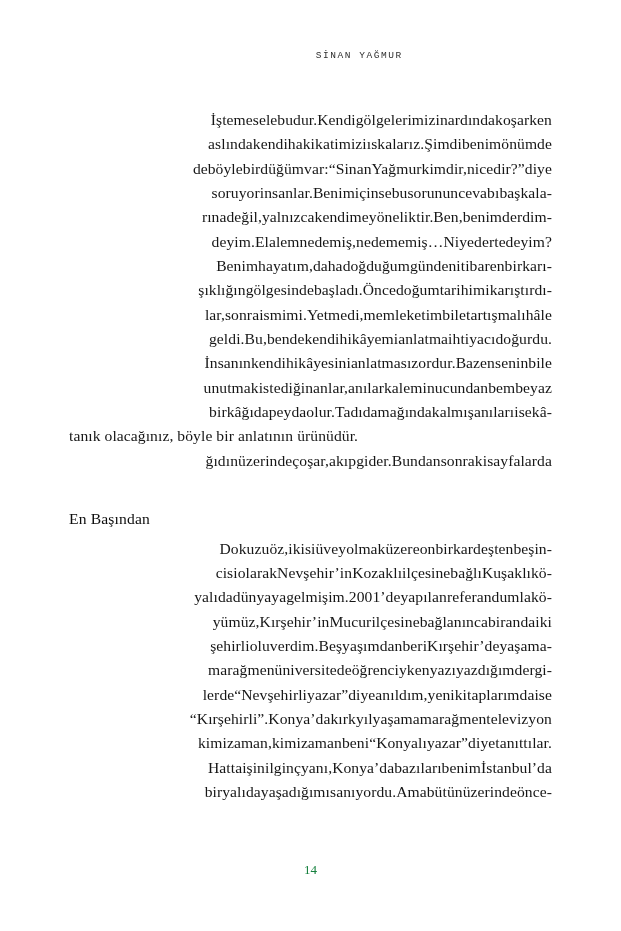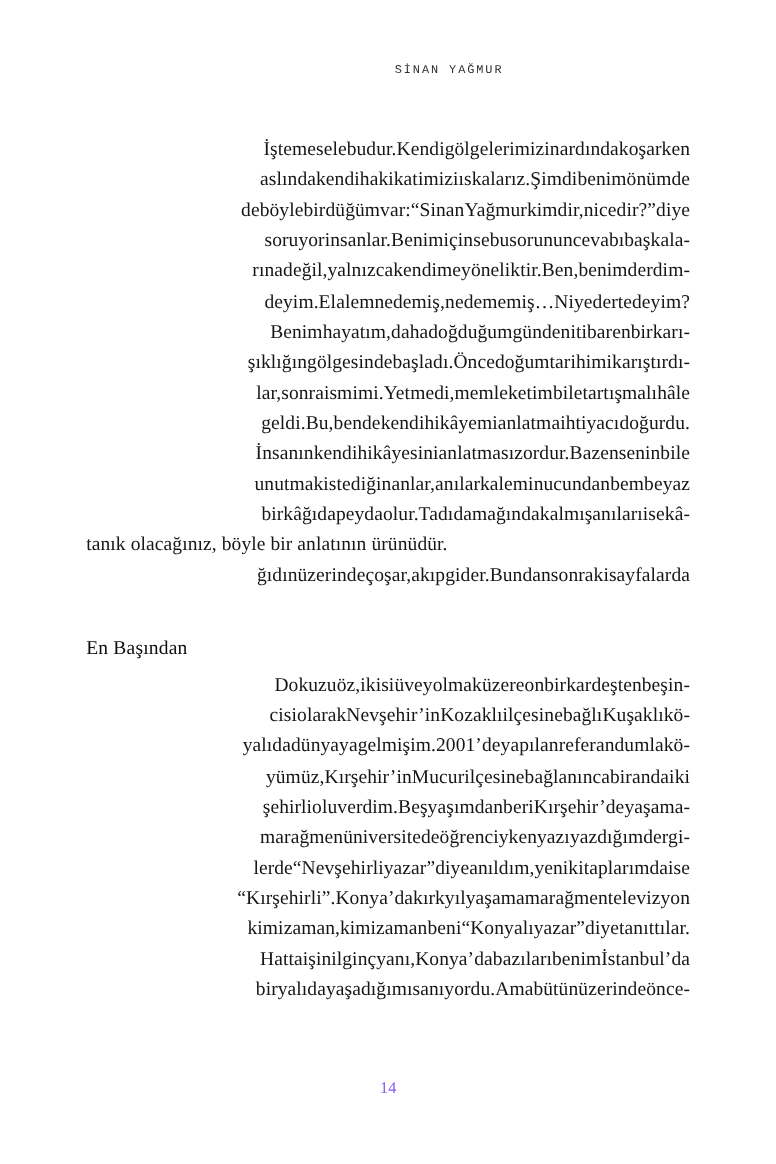--- a/index.html
+++ b/index.html
@@ -85,21 +85,21 @@
   .gap-after-heading  { height: 5px; }
 
   
   .folio {
     position: absolute;
     left: 0;
     top: 862px;
     width: 621px;
     text-align: center;
     font-size: 13px;
-    color: #8b5cf6;
+    color: #15803d;
     font-family: "Liberation Serif", "DejaVu Serif", serif;
   }
 </style>
 </head>
 <body>
 
 <div class="page">
 
   <div class="running-head">SİNAN YAĞMUR</div>
 

